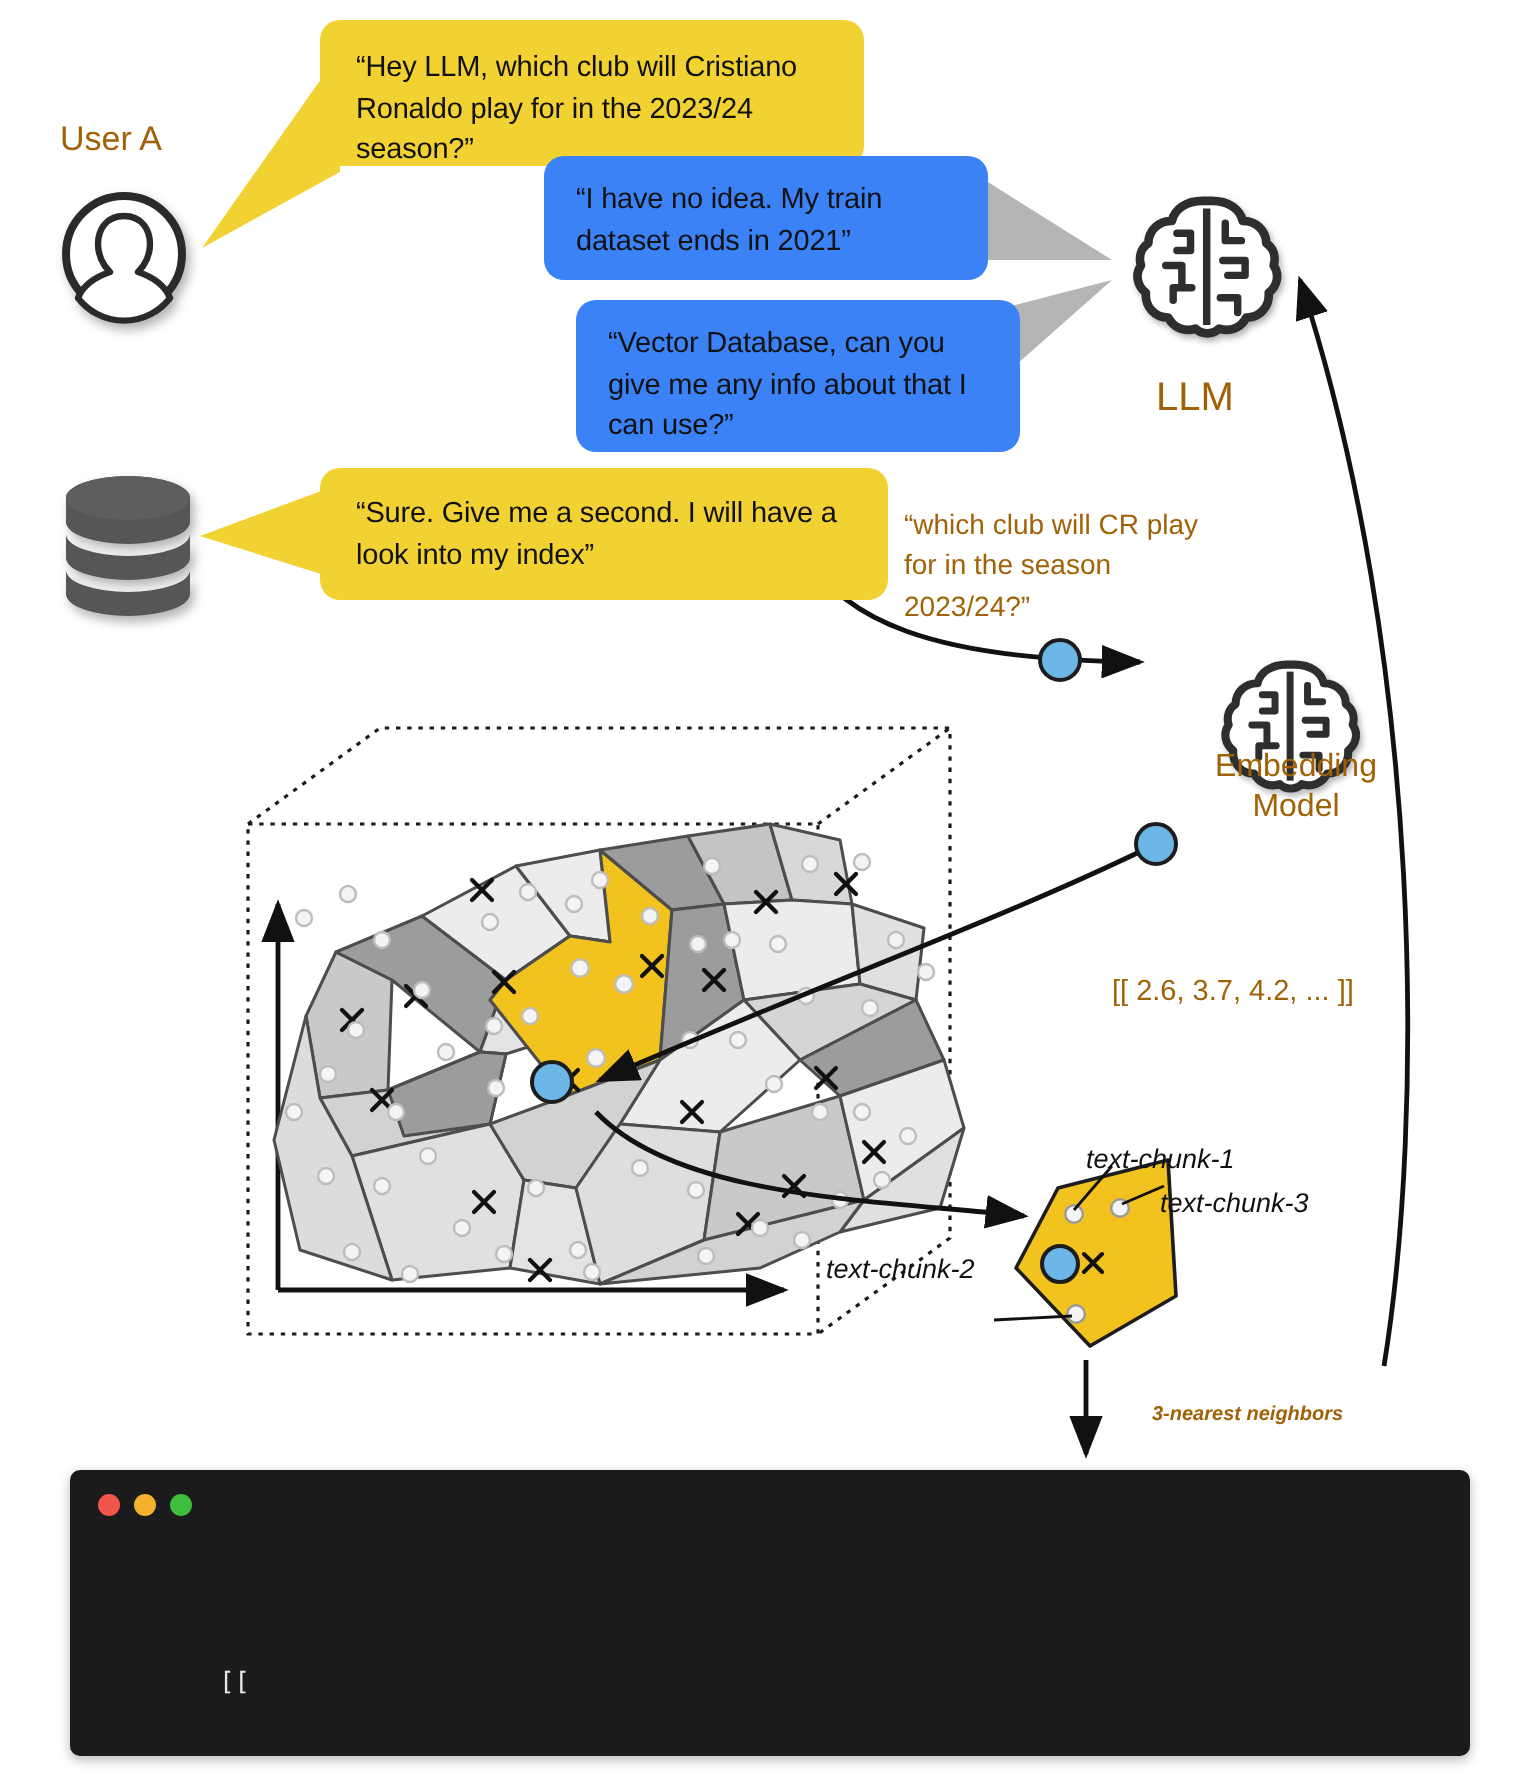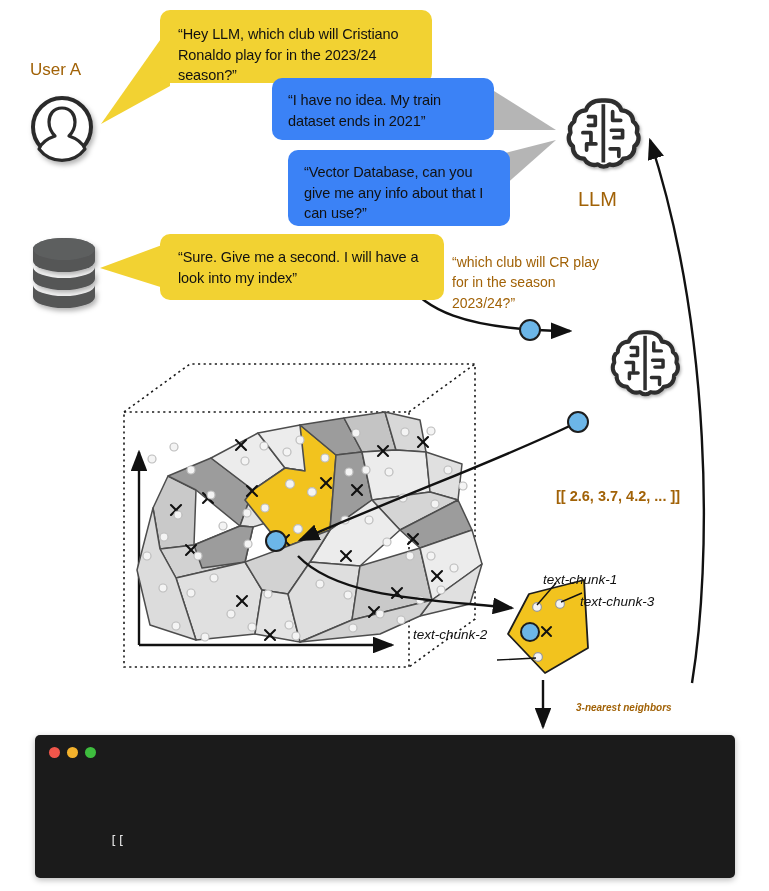--- a/index.html
+++ b/index.html
@@ -64,21 +64,21 @@
   
   .label {
     position: absolute;
     color: #a16207;
     font-size: 15px;
     white-space: pre;
   }
   #label-user-a   { left: 30px;  top: 60px;  font-size: 17px; }
   #label-llm      { left: 578px; top: 188px; font-size: 20px; }
   #label-embed    { left: 600px; top: 374px; font-size: 16px; text-align: center; width: 96px; line-height: 1.25; white-space: normal; }
-  #label-vector   { left: 556px; top: 488px; font-size: 14.5px; font-weight: bold; }
+  #label-vector   { left: 556px; top: 488px; font-size: 14.5px; }
   #label-query    { left: 452px; top: 252px; font-size: 14px; text-align: left; width: 148px; line-height: 1.45; white-space: normal; }
   #label-knn      { left: 576px; top: 702px; font-size: 10px; font-weight: bold; font-style: italic; }
 
   .chunk-label {
     position: absolute;
     font-size: 13.5px;
     font-style: italic;
     color: #111111;
     white-space: nowrap;
   }
@@ -412,20 +412,21 @@
   <div class="bubble gray" id="bubble-llm-reply">“I have no idea. My train dataset ends in 2021”</div>
 
   <div class="bubble gray" id="bubble-llm-request">“Vector Database, can you give me any info about that I can use?”</div>
 
   <div class="bubble yellow" id="bubble-db-reply">“Sure. Give me a second. I will have a look into my index”</div>
 
   <div class="label" id="label-user-a">User A</div>
 
   <div class="label" id="label-llm">LLM</div>
 
+  <div class="label" id="label-embed">Embedding<br>Model</div>
 
   <div class="label" id="label-query">“which club will CR play for in the season 2023/24?”</div>
 
   <div class="label" id="label-vector">[[ 2.6, 3.7, 4.2, ... ]]</div>
 
   <div class="label" id="label-knn">3-nearest neighbors</div>
 
   <div class="chunk-label" id="label-chunk-1">text-chunk-1</div>
 
   <div class="chunk-label" id="label-chunk-3">text-chunk-3</div>

